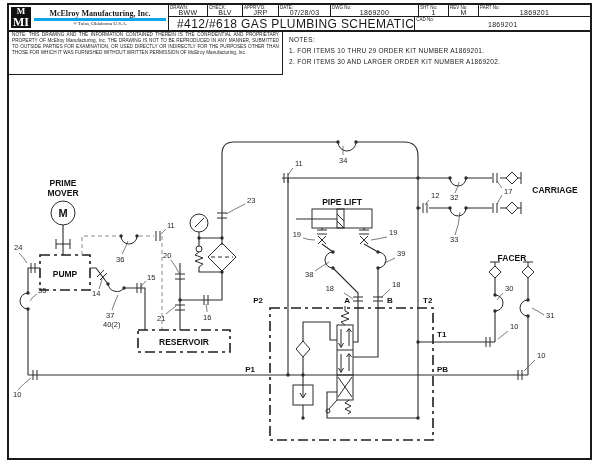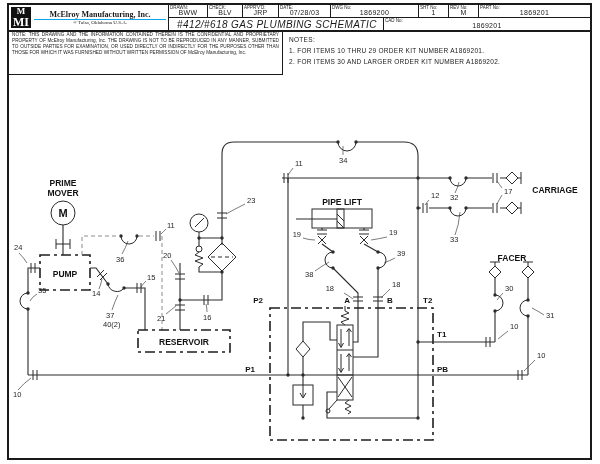--- a/index.html
+++ b/index.html
@@ -5,29 +5,29 @@
   html,body{margin:0;padding:0;background:#fff;}
   #page{position:relative;width:600px;height:464px;background:#fff;font-family:"Liberation Sans",sans-serif;color:#1a1a1a;overflow:hidden;}
   #frame{position:absolute;left:7px;top:3px;width:585px;height:457px;border:2px solid #1a1a1a;box-sizing:border-box;}
   
   #titleblock{position:absolute;left:0;top:0;width:100%;height:27px;display:flex;border-bottom:2px solid #1a1a1a;box-sizing:border-box;background:#fff;}
   .cell{position:relative;border-right:1px solid #1a1a1a;box-sizing:border-box;}
   #companycell{width:160px;display:flex;align-items:center;padding:1px 2px;}
   #logo{width:20px;height:21px;background:#111;color:#fff;font-family:"Liberation Serif",serif;font-weight:bold;display:flex;flex-direction:column;align-items:center;justify-content:center;line-height:1;margin-right:3px;flex:0 0 auto;}
   #logo .l1{font-size:9px;} #logo .l2{font-size:12px;text-align:right;}
   #companytext{flex:1;text-align:center;font-family:"Liberation Serif",serif;}
-  #companytext .cname{font-size:8px;font-weight:bold;border-bottom:1px solid #0ea5e9;white-space:nowrap;}
+  #companytext .cname{font-size:8px;font-weight:bold;border-bottom:3px solid #0ea5e9;white-space:nowrap;}
   #companytext .ctag{font-size:7.5px;border-bottom:1px solid #1a1a1a;white-space:nowrap;}
   #companytext .cloc{font-size:5px;white-space:nowrap;}
   #fieldgrid{flex:1;display:flex;flex-direction:column;}
   .frow{display:flex;height:13px;box-sizing:border-box;}
   .frow.top{border-bottom:1px solid #1a1a1a;}
   .fcell .flabel{position:absolute;left:1px;top:0px;font-size:4.5px;color:#222;white-space:nowrap;}
   .fcell .fvalue{position:absolute;left:0;right:0;top:4px;text-align:center;font-size:7px;letter-spacing:.3px;white-space:nowrap;}
-  #titlecell{flex:1;display:flex;align-items:flex-end;padding-left:8px;font-size:10px;letter-spacing:.4px;white-space:nowrap;font-style:italic;}
+  #titlecell{flex:1;display:flex;align-items:center;padding-left:8px;font-size:12px;letter-spacing:.4px;white-space:nowrap;}
   
   #noticebox{position:absolute;left:0;top:25px;width:274px;height:45px;border-right:1px solid #1a1a1a;border-bottom:1px solid #1a1a1a;box-sizing:border-box;padding:2px 3px;font-size:4.7px;line-height:1.25;color:#222;text-align:justify;}
   #notesblock{position:absolute;left:280px;top:30px;font-size:6.5px;line-height:1.6;letter-spacing:.3px;white-space:nowrap;}
   #notesblock .ntitle{margin-bottom:1px;}
   
   #schem{position:absolute;left:0;top:0;width:600px;height:464px;}
   .ln{fill:none;stroke:#2b2b2b;stroke-width:1.1;}
   .sym{fill:none;stroke:#2b2b2b;stroke-width:1;}
   .dashln{fill:none;stroke:#8c8c8c;stroke-width:1;stroke-dasharray:4 3;}
   .boxdash{fill:#fff;stroke:#1f1f1f;stroke-width:1.6;stroke-dasharray:10 4 3 4;}

